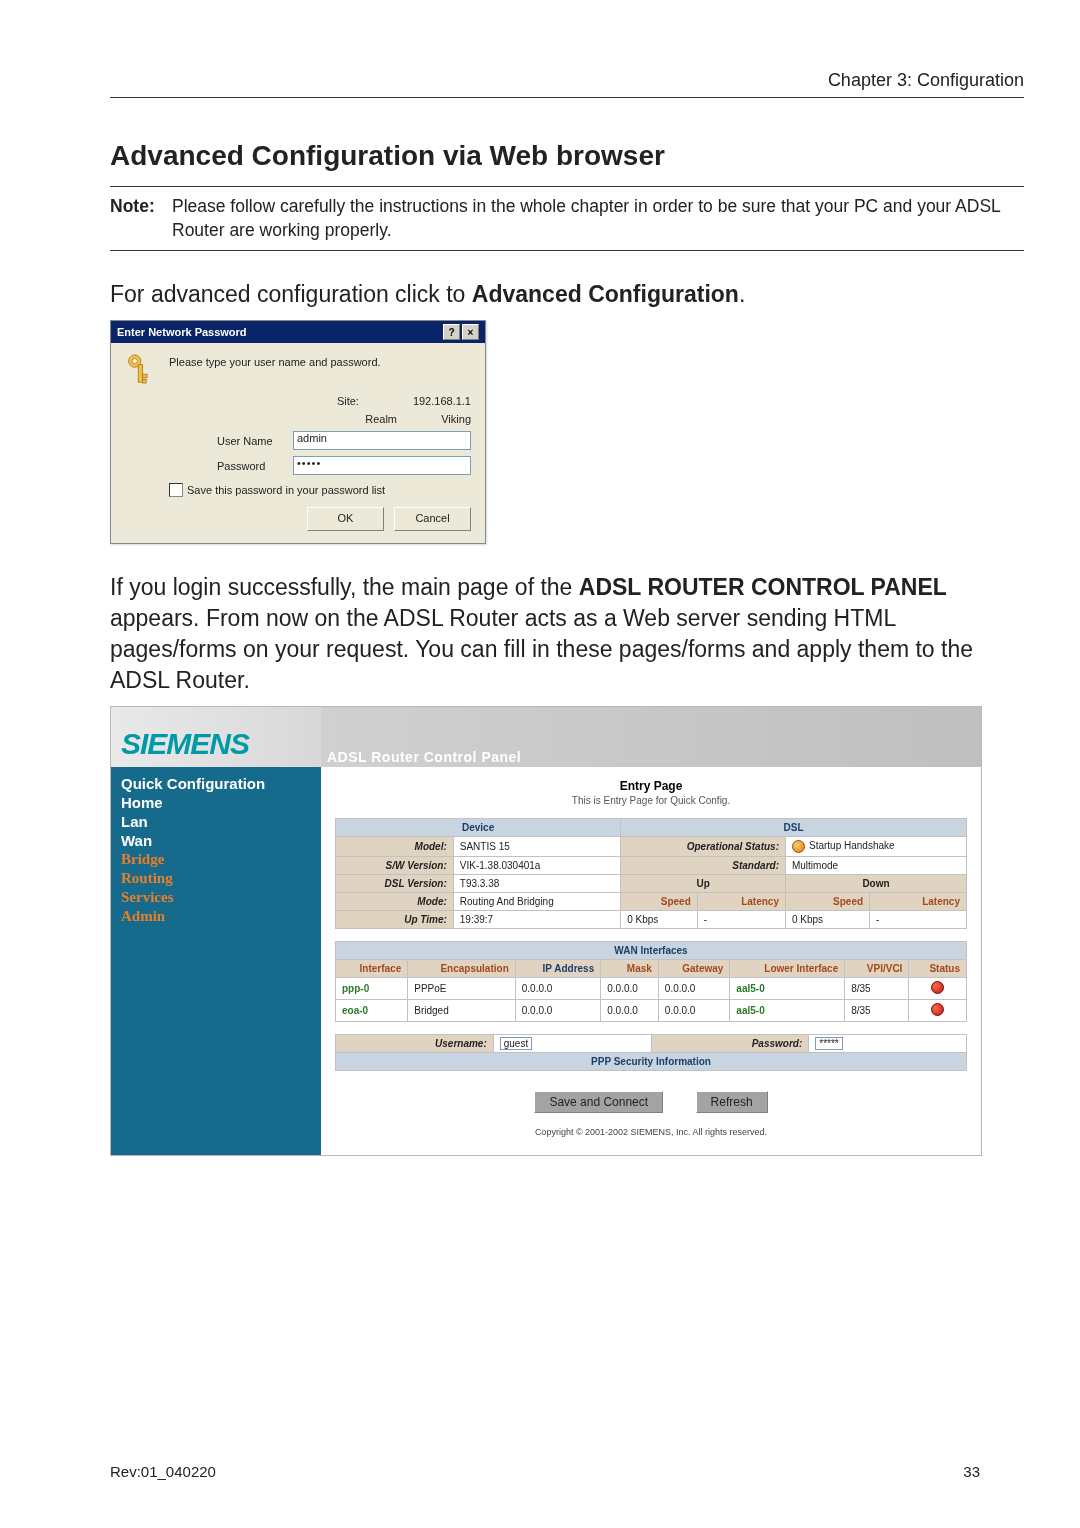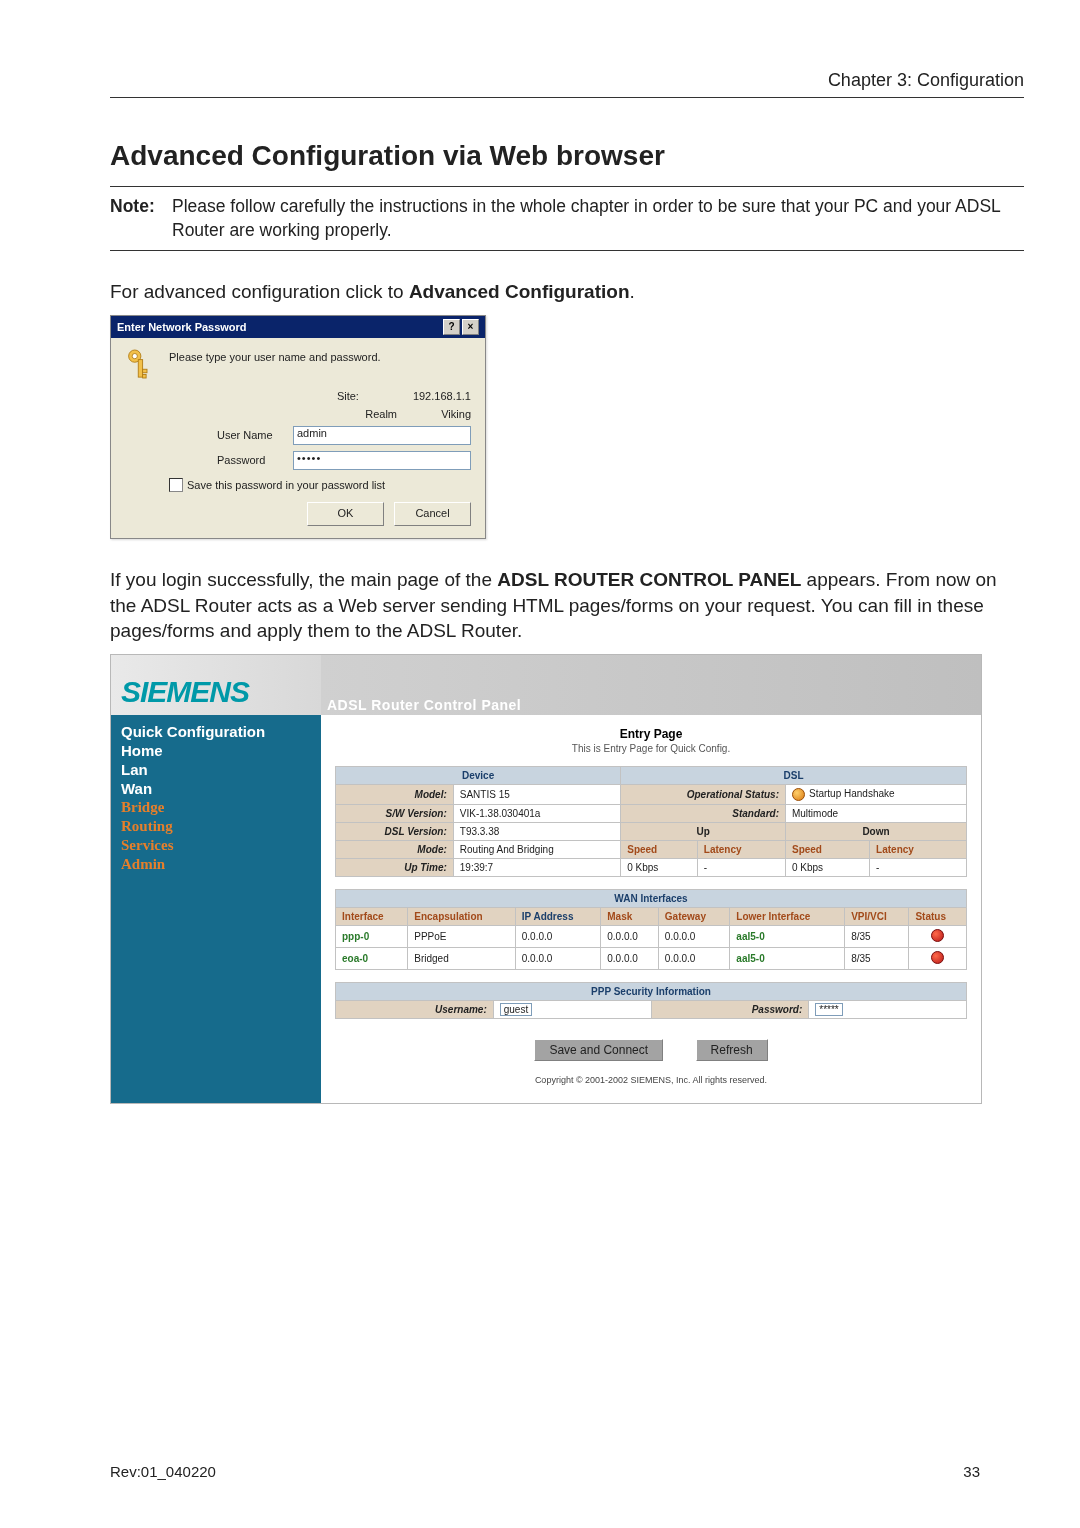--- a/index.html
+++ b/index.html
@@ -5,21 +5,21 @@
   @page { size: 1080px 1528px; margin: 0; }
   html, body { margin: 0; padding: 0; width: 1080px; height: 1528px; background: #fff; font-family: "Segoe UI", Arial, sans-serif; color: #222; }
   .page { box-sizing: border-box; padding: 70px 56px 50px 110px; position: relative; height: 1528px; }
   .chapter { text-align: right; font-size: 18px; padding-bottom: 6px; }
   .rule { border-bottom: 1.5px solid #333; }
   h1 { font-size: 28px; font-weight: 700; margin: 42px 0 14px 0; }
   .hr-heavy { border-top: 1.5px solid #333; margin-bottom: 8px; }
   .note-row { display: flex; font-size: 17.5px; line-height: 1.35; }
   .note-label { font-weight: 700; width: 62px; flex-shrink: 0; }
   .hr-thin { border-top: 1px solid #333; margin-top: 8px; margin-bottom: 28px; }
-  p.body { font-size: 19px; line-height: 1.35; margin: 10px 0; }
+  p.body { font-size: 23px; line-height: 1.35; margin: 10px 0; }
   b { font-weight: 700; }
 
   
   .dialog { width: 374px; border: 1px solid #888; box-shadow: 1px 1px 2px rgba(0,0,0,.15); font-family: Tahoma, Arial, sans-serif; font-size: 11px; background: #ece9d8; }
   .dialog-title { background: #0a246a; color: #fff; padding: 3px 6px; display: flex; justify-content: space-between; align-items: center; font-size: 11px; font-weight: 700; }
   .title-btns { display: flex; gap: 2px; }
   .title-btn { width: 15px; height: 14px; background: #d4d0c8; border: 1px solid #808080; border-top-color: #fff; border-left-color: #fff; display: flex; align-items: center; justify-content: center; font-size: 10px; color: #000; }
   .dialog-body { padding: 10px 14px 12px 14px; }
   .dlg-top { display: flex; align-items: flex-start; gap: 14px; margin-bottom: 10px; }
   .key-icon { width: 30px; display: flex; justify-content: center; }
@@ -44,21 +44,21 @@
   .side-orange { color: #e77f2a; font-family: Liberation Serif, serif; }
   .panel-content { flex: 1; background: #fff; padding: 8px 14px 18px 14px; box-sizing: border-box; }
   .pc-title { text-align: center; color: #000000; font-weight: 700; font-size: 12px; margin: 4px 0 2px 0; }
   .pc-sub { text-align: center; font-size: 10px; color: #555; margin-bottom: 12px; }
 
   table.cpt { border-collapse: collapse; width: 100%; font-size: 10px; }
   table.cpt td, table.cpt th { border: 1px solid #c2c2c2; padding: 3px 6px; }
   .sec-head { background: #c8d4df; color: #1b3f6b; font-weight: 700; text-align: center; }
   .label-cell { background: #e1d3c1; font-weight: 700; font-style: italic; text-align: right; white-space: nowrap; }
   .label-cell-center { background: #e1d3c1; font-weight: 700; text-align: center; }
-  .orange-head { background: #e1d3c1; color: #a24a1a; font-weight: 700; text-align: left; }
+  .orange-head { background: #e1d3c1; color: #a24a1a; font-weight: 700; text-align: right; }
   .value-cell { background: #fff; }
   .link-ip { color: #1b3f6b; font-weight: 700; text-decoration: none; }
   .status-dot { width: 11px; height: 11px; border-radius: 50%; display: inline-block; background: radial-gradient(circle at 35% 35%, #ff6a4a, #b81818); border:1px solid #7a0f0f; }
   .orange-dot { width: 11px; height: 11px; border-radius: 50%; display: inline-block; background: radial-gradient(circle at 35% 35%, #ffcf6a, #d97a12); border:1px solid #9a4e0a; margin-right:4px; vertical-align:middle; }
   .green-link { color: #2a7a2a; font-weight: 700; }
   .mini-input { border: 1px solid #7f9db9; height: 16px; width: 120px; font-size: 10px; padding: 0 3px; background: #fff; }
   .btnbar { text-align: center; margin-top: 20px; }
   .pbtn { display: inline-block; border: 1px solid #808080; border-top-color:#fff; border-left-color:#fff; background: #a3a3a3; padding: 3px 14px; font-size: 12px; margin: 0 14px; }
   .copyright { text-align: center; font-size: 9px; color: #444; margin-top: 14px; }
 
@@ -234,28 +234,28 @@
             <td class="value-cell"><span class="green-link">aal5-0</span></td>
             <td class="value-cell">8/35</td>
             <td class="value-cell" style="text-align:center;"><span class="status-dot"></span></td>
           </tr>
         </tbody>
           </table>
 
         <table class="cpt" style="margin-top:12px;">
           <tbody>
               <tr>
-                <td class="sec-head" colspan="4">PPP Security Information</td>
-              </tr>
-          <tr>
             <td class="label-cell" style="width:25%;">Username:</td>
             <td class="value-cell" style="width:25%;"><span class="mini-input">guest</span></td>
             <td class="label-cell" style="width:25%;">Password:</td>
             <td class="value-cell" style="width:25%;"><span class="mini-input">*****</span></td>
           </tr>
+          <tr>
+                <td class="sec-head" colspan="4">PPP Security Information</td>
+              </tr>
         </tbody>
           </table>
 
         <div class="btnbar">
           <span class="pbtn">Save and Connect</span>
           <span class="pbtn">Refresh</span>
         </div>
         <div class="copyright">Copyright © 2001-2002 SIEMENS, Inc. All rights reserved.</div>
       </div>
     </div>

